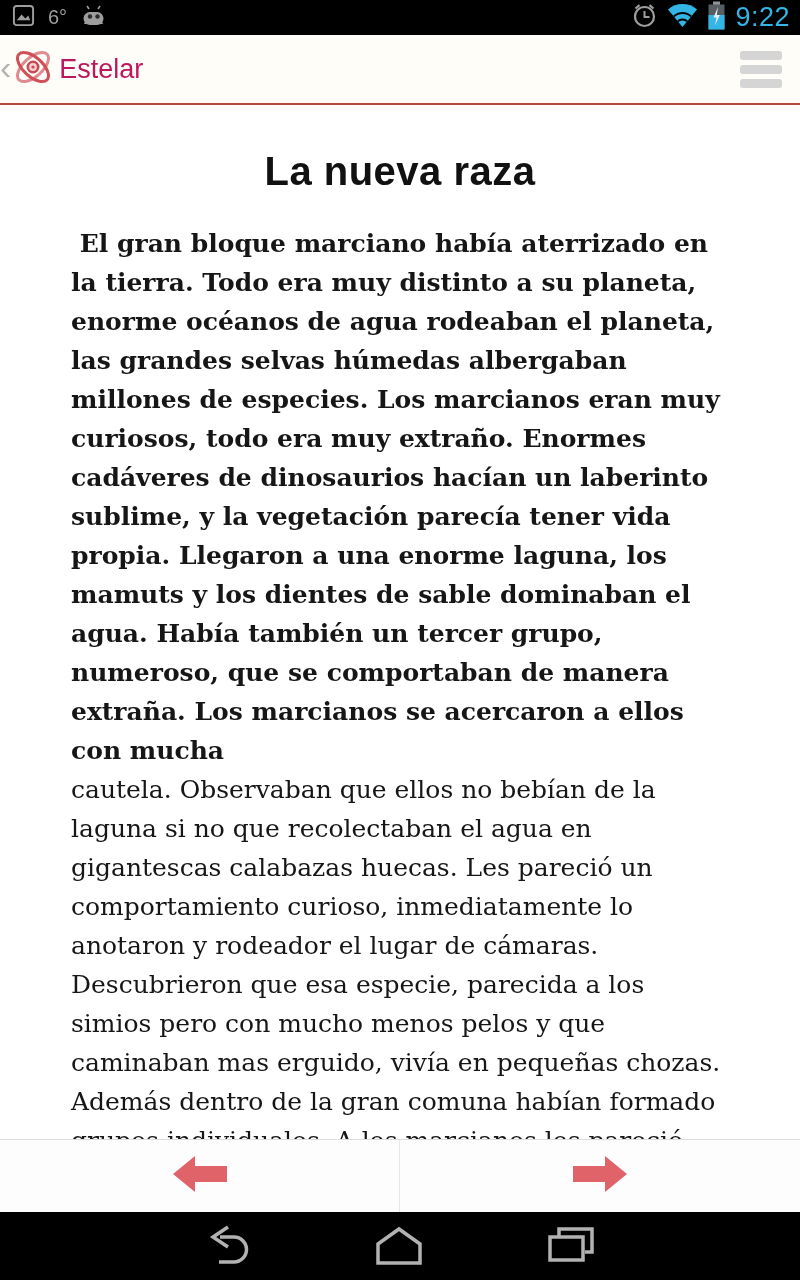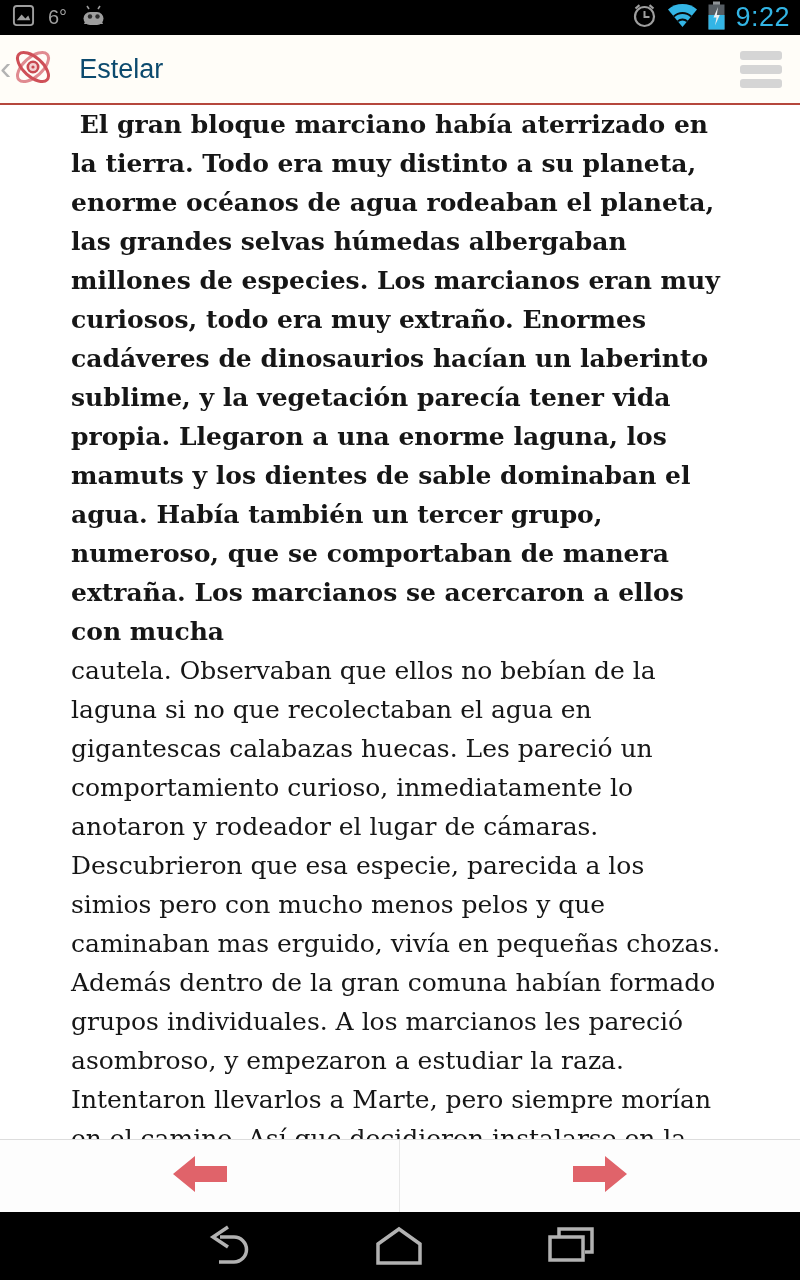--- a/index.html
+++ b/index.html
@@ -14,21 +14,21 @@
   .sb-right { gap:9px; }
   .sb-temp { color:#9e9e9e; font-size:20px; }
   .sb-time { color:#33b5e5; font-size:27px; letter-spacing:0.5px; }
 
   
   .app-bar { height:70px; background:#fffdf8; border-bottom:2px solid #b5473c;
              display:flex; align-items:center; justify-content:space-between;
              padding:0 18px 0 2px; flex:0 0 auto; }
   .ab-left { display:flex; align-items:center; }
   .back-chevron { color:#b3b3b3; font-size:34px; line-height:1; margin:-4px 0 0 -2px; }
-  .app-title { color:#0c4a6e; font-size:27px; margin-left:24px; }
+  .app-title { color:#be185d; font-size:27px; margin-left:4px; }
   .menu-button { display:flex; flex-direction:column; gap:5px; cursor:pointer; }
   .menu-button .bar { width:42px; height:9px; border-radius:3px; background:#d5d5d5; }
 
   
   .content { flex:1 1 auto; background:#ffffff; overflow:hidden; }
   .article-title { font-size:40px; font-weight:bold; color:#111; text-align:center;
                    margin:44px 0 30px; letter-spacing:0.5px; }
   .article-body { font-family:"DejaVu Serif", serif; font-size:25px; line-height:39px;
                   color:#161616; padding:0 71px; }
   .article-body p { margin:0; }
@@ -112,20 +112,21 @@
     <span class="app-title">Estelar</span>
   </div>
   <div class="menu-button">
     <span class="bar"></span>
     <span class="bar"></span>
     <span class="bar"></span>
   </div>
 </header>
 
 <main class="content">
+  <h1 class="article-title">La nueva raza</h1>
   <div class="article-body">
     <p class="p-first"> El gran bloque marciano había aterrizado en la tierra. Todo era muy distinto a su planeta, enorme océanos de agua rodeaban el planeta, las grandes selvas húmedas albergaban millones de especies. Los marcianos eran muy curiosos, todo era muy extraño. Enormes cadáveres de dinosaurios hacían un laberinto sublime, y la vegetación parecía tener vida propia. Llegaron a una enorme laguna, los mamuts y los dientes de sable dominaban el agua. Había también un tercer grupo, numeroso, que se comportaban de manera extraña. Los marcianos se acercaron a ellos con mucha</p>
     <p>cautela. Observaban que ellos no bebían de la laguna si no que recolectaban el agua en gigantescas calabazas huecas. Les pareció un comportamiento curioso, inmediatamente lo anotaron y rodeador el lugar de cámaras. Descubrieron que esa especie, parecida a los simios pero con mucho menos pelos y que caminaban mas erguido, vivía en pequeñas chozas. Además dentro de la gran comuna habían formado grupos individuales. A los marcianos les pareció asombroso, y empezaron a estudiar la raza. Intentaron llevarlos a Marte, pero siempre morían en el camino. Así que decidieron instalarse en la tierra.</p>
   </div>
 </main>
 
 <div class="pager">
   <div class="pager-half">
     <span>
       <svg width="54" height="40" viewBox="0 0 54 40">

